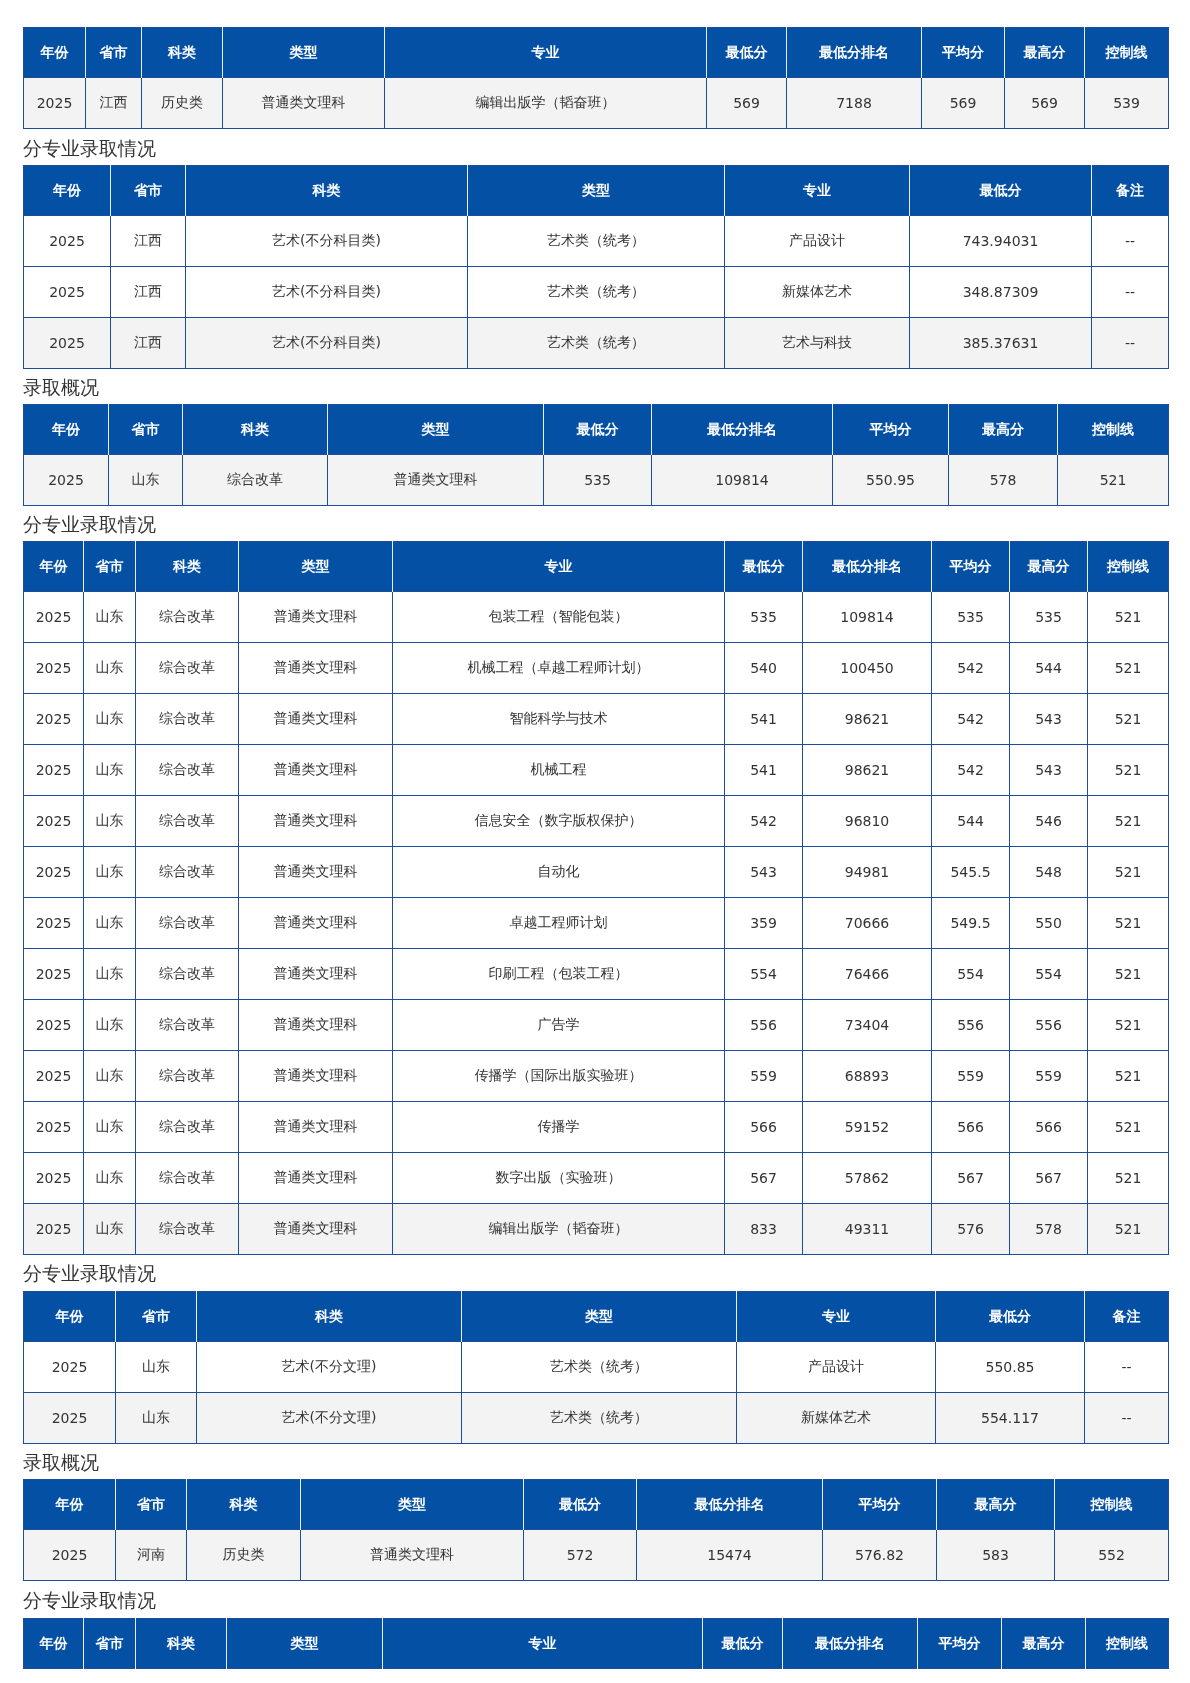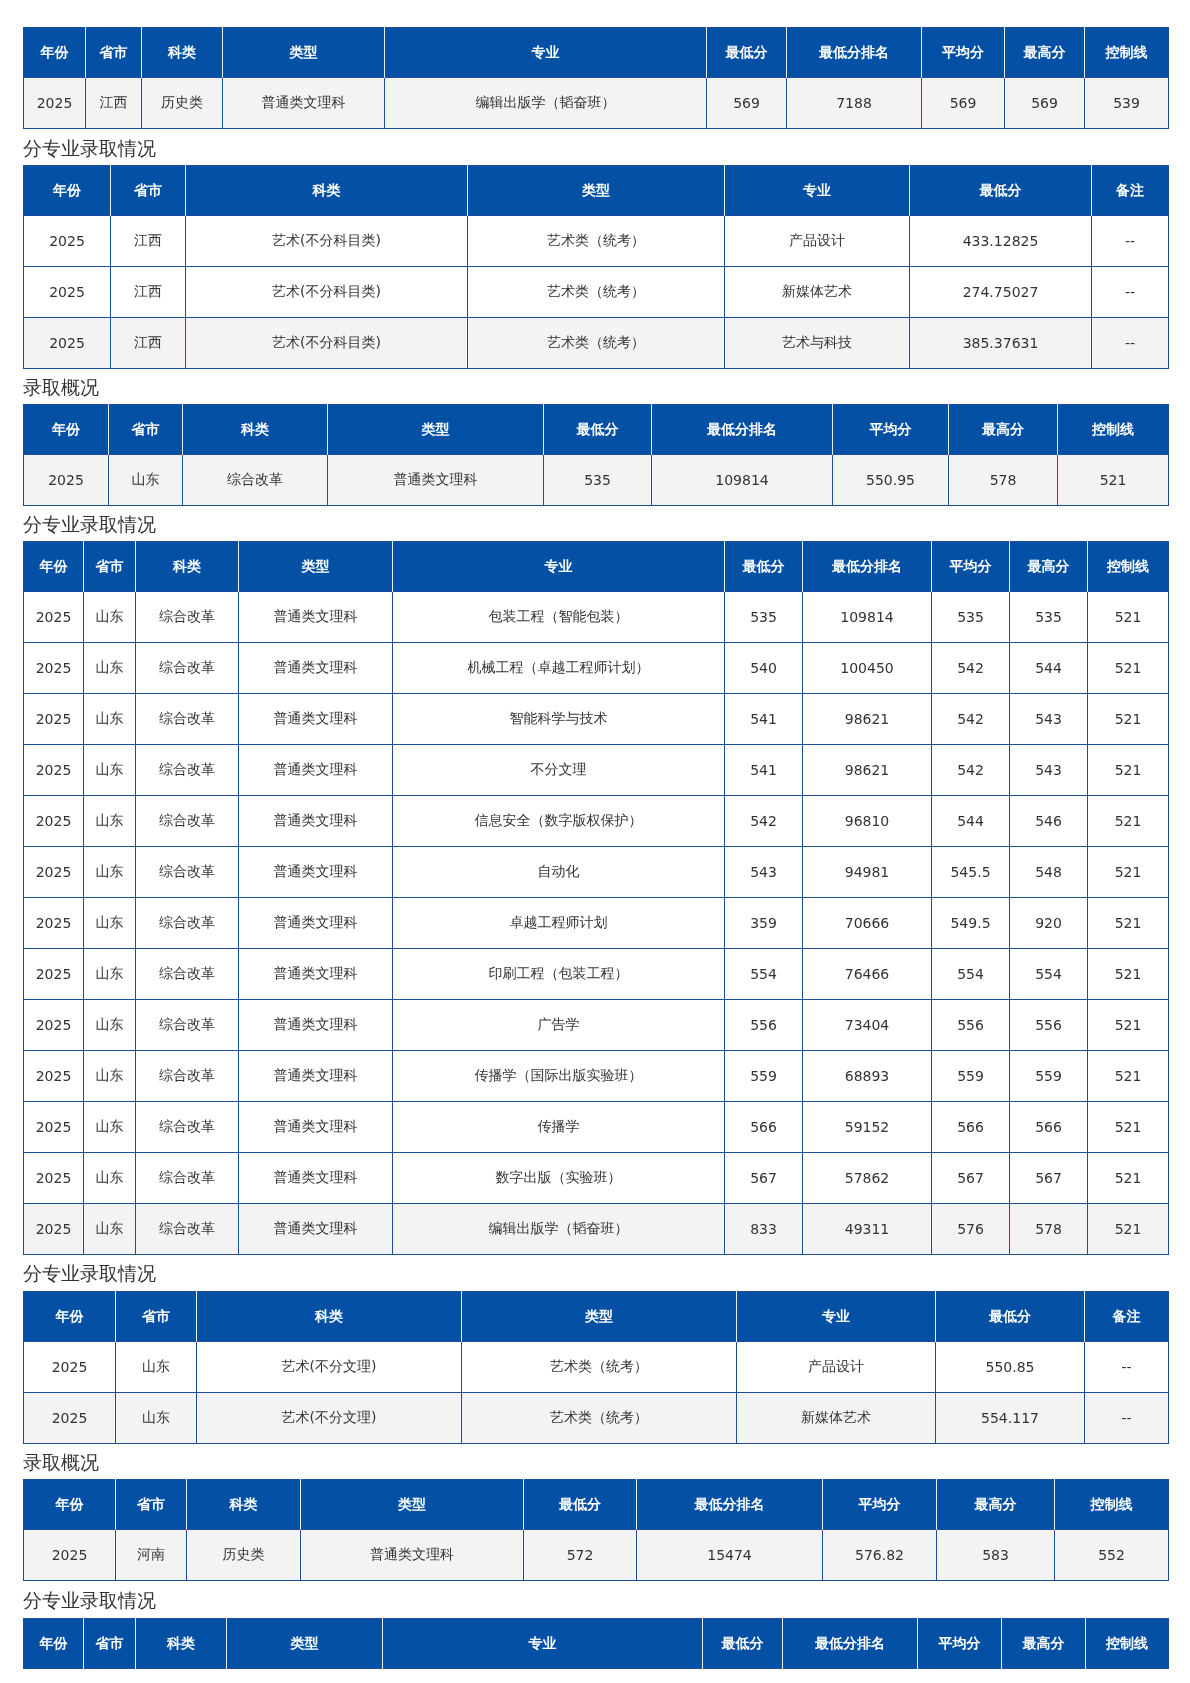--- a/index.html
+++ b/index.html
@@ -97,30 +97,30 @@
       <th>备注</th>
     </tr>
   </thead>
   <tbody>
     <tr>
       <td>2025</td>
       <td>江西</td>
       <td>艺术(不分科目类)</td>
       <td>艺术类（统考）</td>
       <td>产品设计</td>
-      <td>433.12825</td>
+      <td>743.94031</td>
       <td>--</td>
     </tr>
     <tr>
       <td>2025</td>
       <td>江西</td>
       <td>艺术(不分科目类)</td>
       <td>艺术类（统考）</td>
       <td>新媒体艺术</td>
-      <td>274.75027</td>
+      <td>348.87309</td>
       <td>--</td>
     </tr>
     <tr class="alt">
       <td>2025</td>
       <td>江西</td>
       <td>艺术(不分科目类)</td>
       <td>艺术类（统考）</td>
       <td>艺术与科技</td>
       <td>385.37631</td>
       <td>--</td>
@@ -232,21 +232,21 @@
         <td>98621</td>
         <td>542</td>
         <td>543</td>
         <td>521</td>
       </tr>
       <tr>
         <td>2025</td>
         <td>山东</td>
         <td>综合改革</td>
         <td>普通类文理科</td>
-        <td>不分文理</td>
+        <td>机械工程</td>
         <td>541</td>
         <td>98621</td>
         <td>542</td>
         <td>543</td>
         <td>521</td>
       </tr>
       <tr>
         <td>2025</td>
         <td>山东</td>
         <td>综合改革</td>
@@ -272,21 +272,21 @@
       </tr>
       <tr>
         <td>2025</td>
         <td>山东</td>
         <td>综合改革</td>
         <td>普通类文理科</td>
         <td>卓越工程师计划</td>
         <td>359</td>
         <td>70666</td>
         <td>549.5</td>
-        <td>920</td>
+        <td>550</td>
         <td>521</td>
       </tr>
       <tr>
         <td>2025</td>
         <td>山东</td>
         <td>综合改革</td>
         <td>普通类文理科</td>
         <td>印刷工程（包装工程）</td>
         <td>554</td>
         <td>76466</td>

